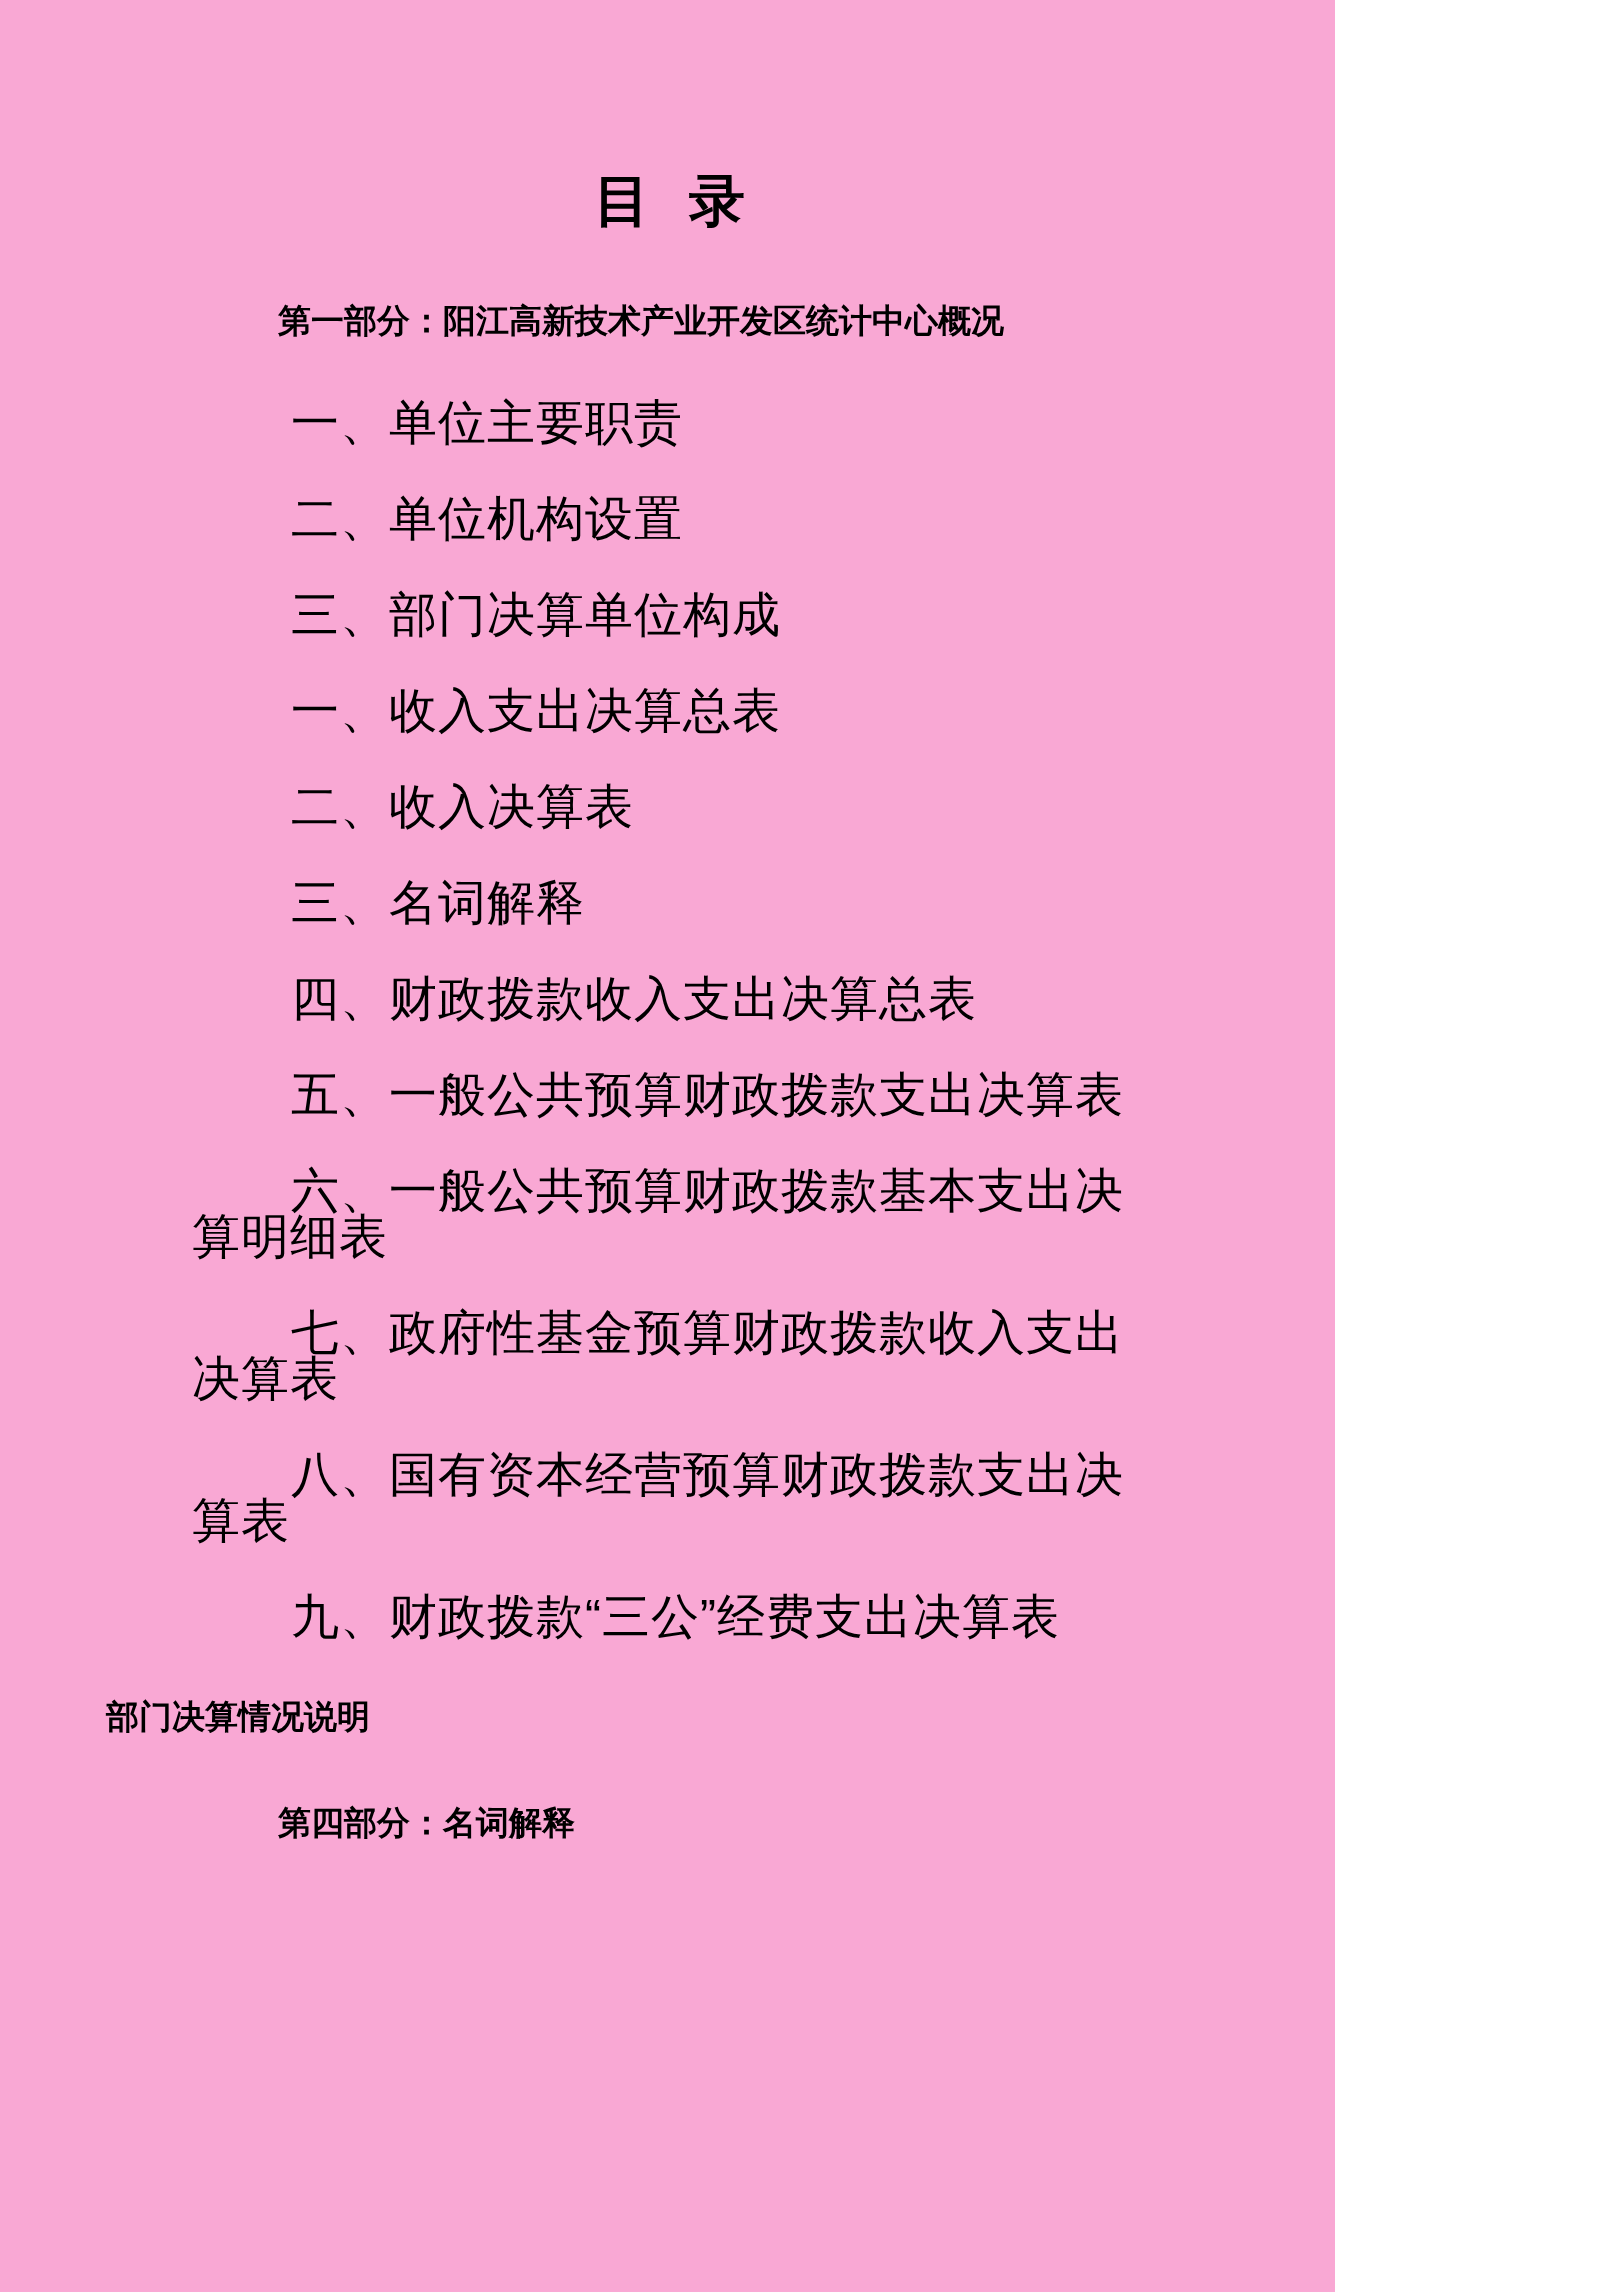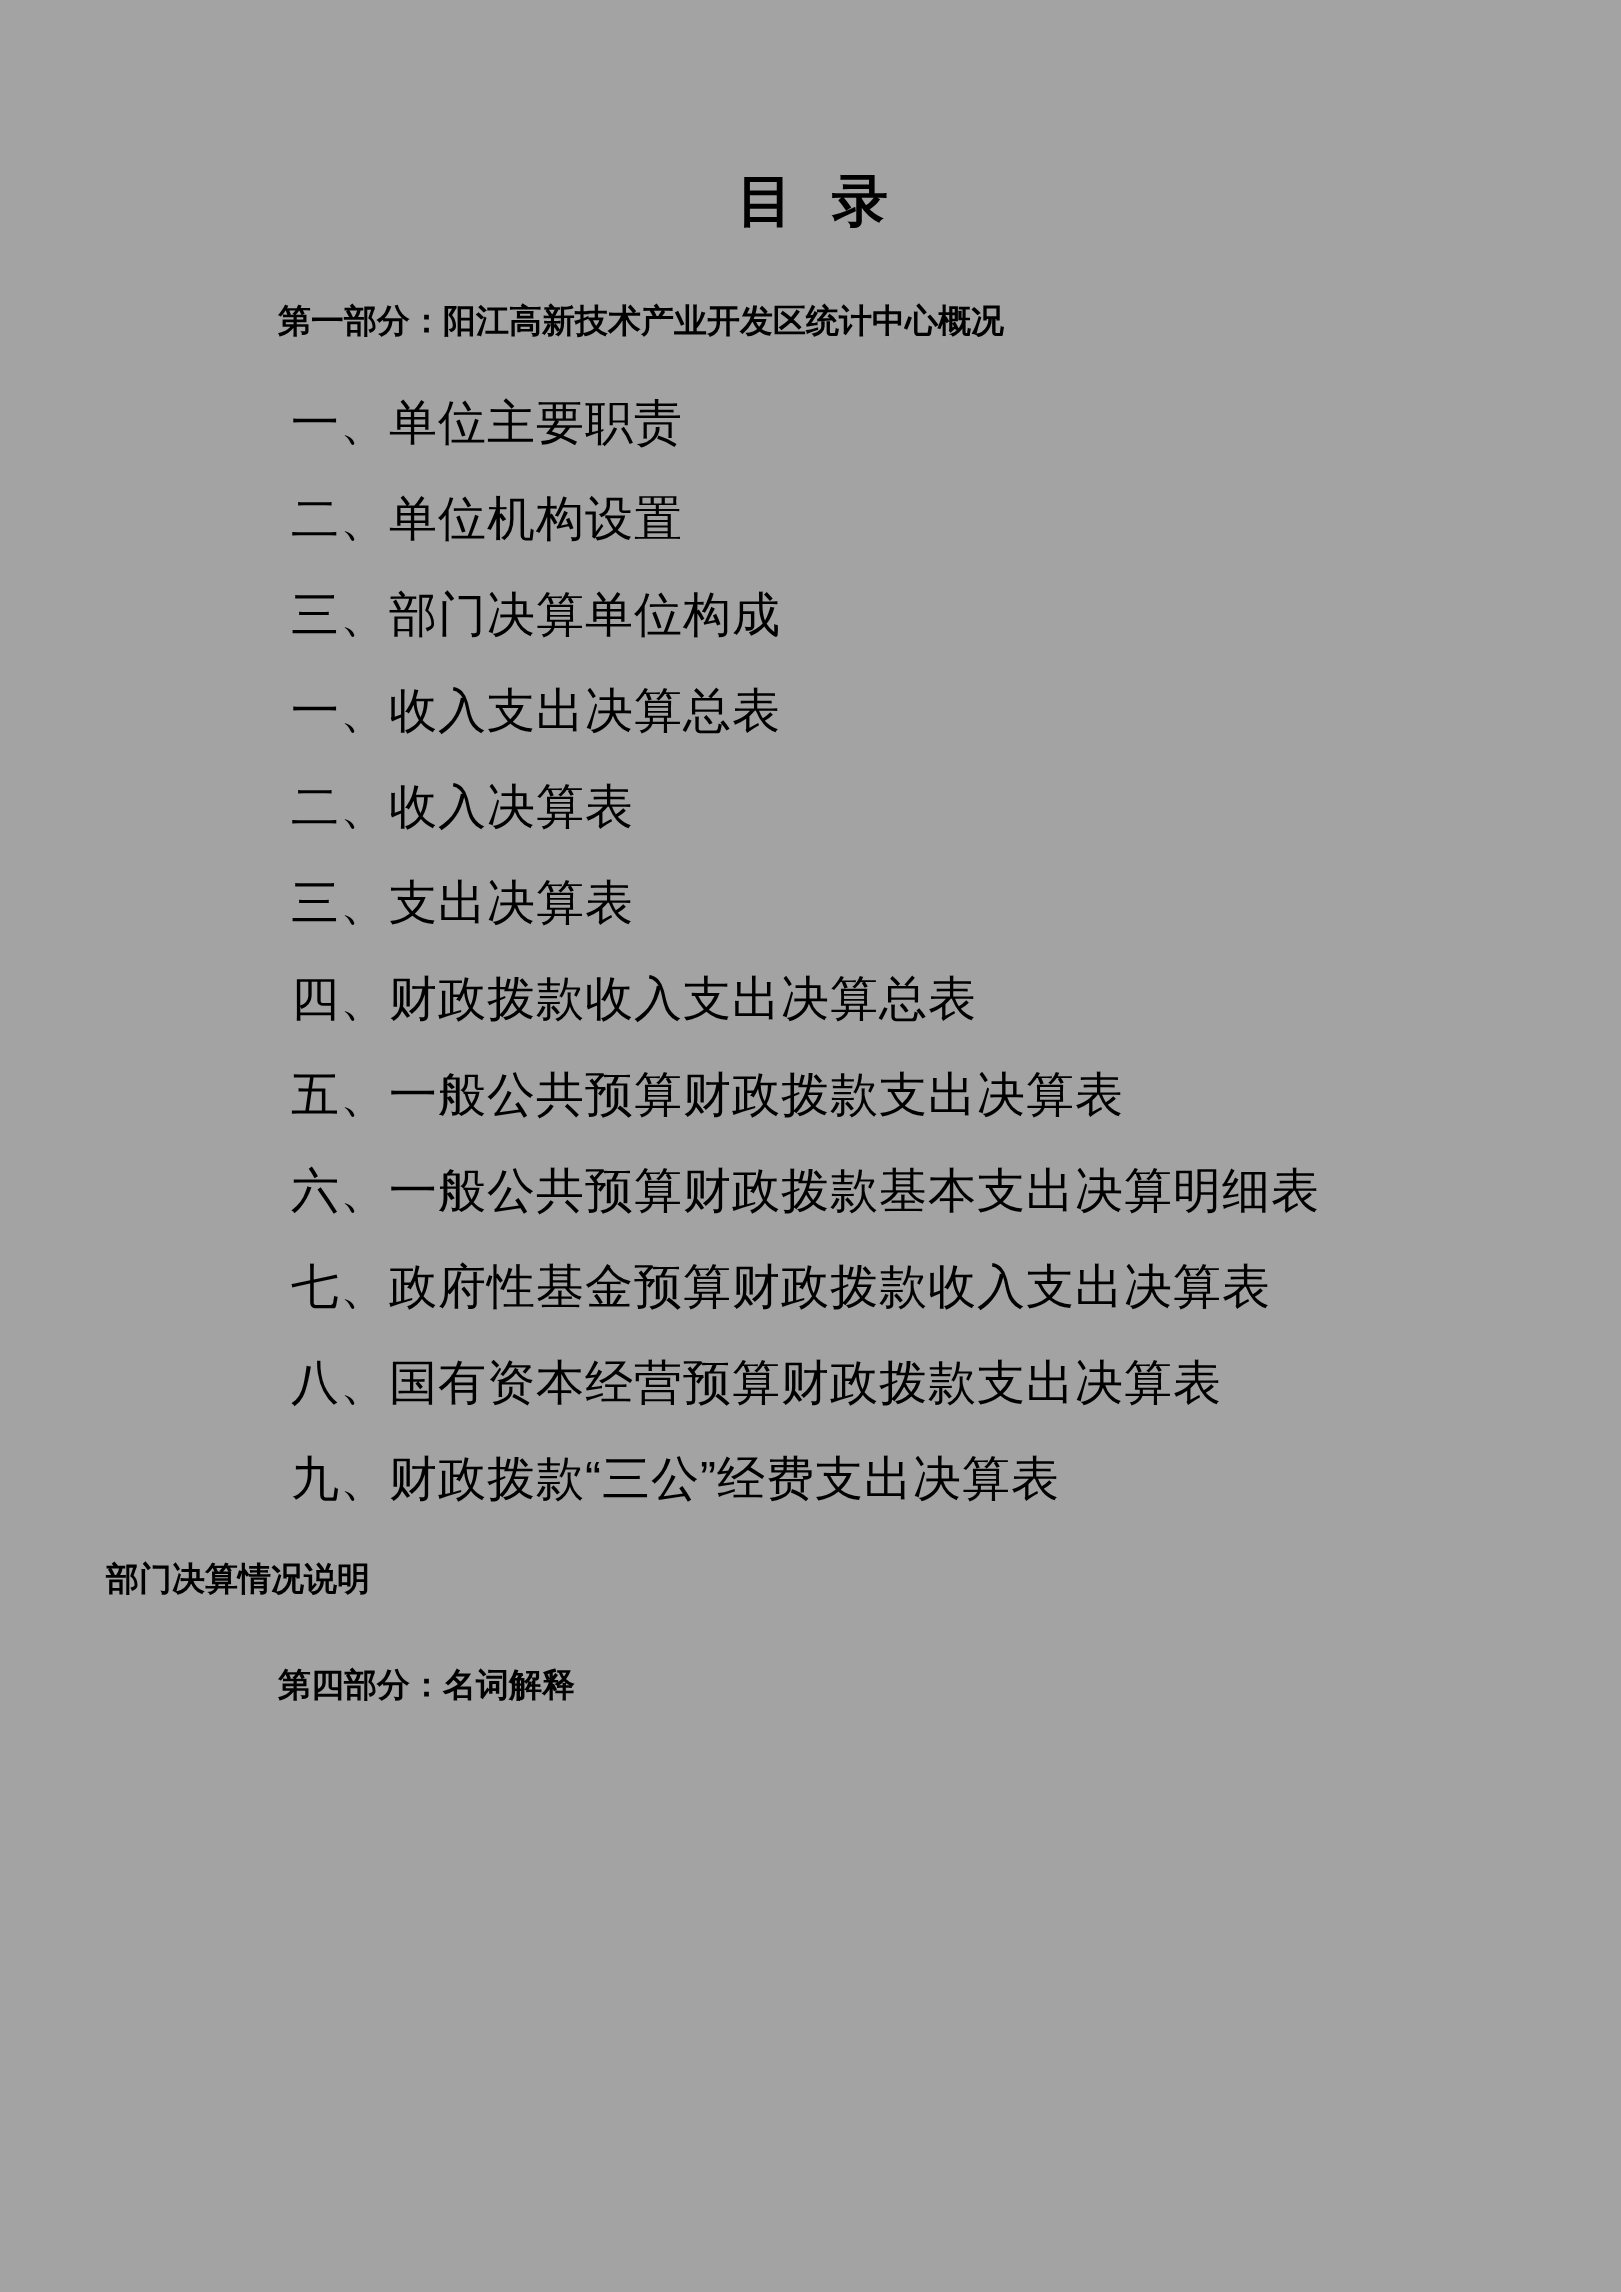--- a/index.html
+++ b/index.html
@@ -9,25 +9,25 @@
   }
   body {
     width: 1621px;
     height: 2293px;
     font-family: "Liberation Sans", "DejaVu Sans", sans-serif;
     color: #000000;
     box-sizing: border-box;
     overflow: hidden;
   }
   .page {
-    width: 1621px;
+    width: 1335px;
     min-height: 2293px;
     box-sizing: border-box;
     padding: 169px 186px 120px 192px;
-    background: #a3a3a3;
+    background: #f9a8d4;
   }
   .toc-title {
     font-size: 56px;
     font-weight: 700;
     text-align: center;
     line-height: 1.15;
     margin: 0 0 61px 0;
     word-spacing: 0.35em;
     letter-spacing: 2px;
   }
@@ -65,21 +65,21 @@
 
   <p class="part-heading">第一部分：阳江高新技术产业开发区统计中心概况</p>
 
   <p class="toc-item">一、单位主要职责</p>
   <p class="toc-item">二、单位机构设置</p>
   <p class="toc-item">三、部门决算单位构成</p>
 
 
   <p class="toc-item">一、收入支出决算总表</p>
   <p class="toc-item">二、收入决算表</p>
-  <p class="toc-item">三、支出决算表</p>
+  <p class="toc-item">三、名词解释</p>
   <p class="toc-item">四、财政拨款收入支出决算总表</p>
   <p class="toc-item">五、一般公共预算财政拨款支出决算表</p>
   <p class="toc-item">六、一般公共预算财政拨款基本支出决算明细表</p>
   <p class="toc-item">七、政府性基金预算财政拨款收入支出决算表</p>
   <p class="toc-item">八、国有资本经营预算财政拨款支出决算表</p>
   <p class="toc-item">九、财政拨款“三公”经费支出决算表</p>
 
   <p class="part-heading">
     <span class="heading-line2">部门决算情况说明</span>
   </p>

